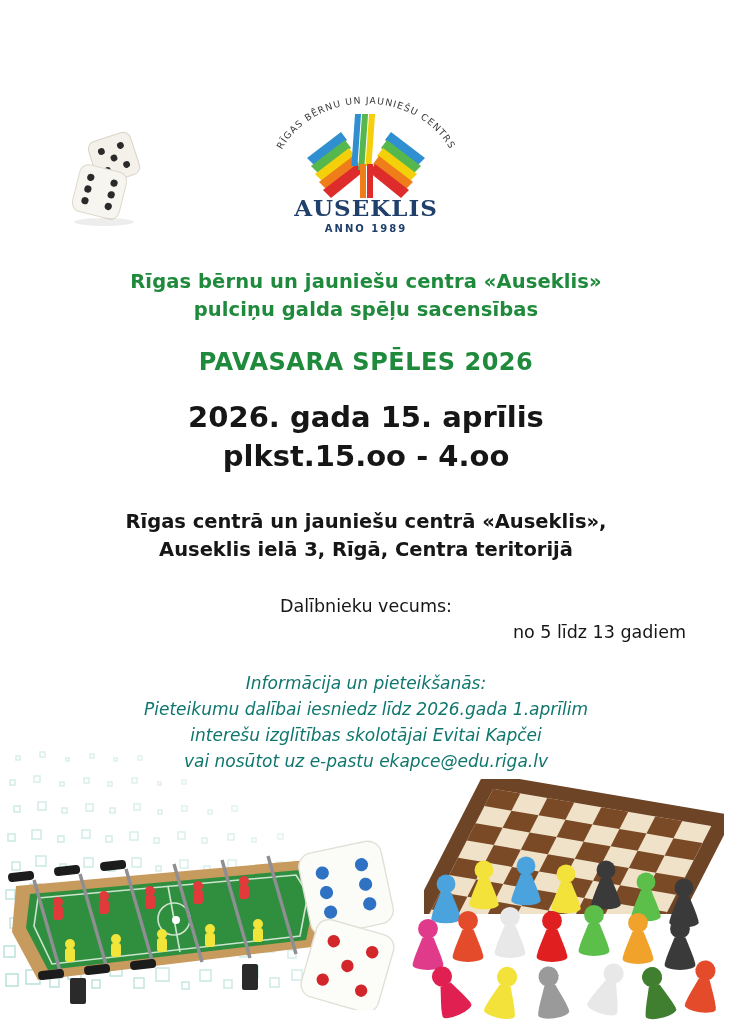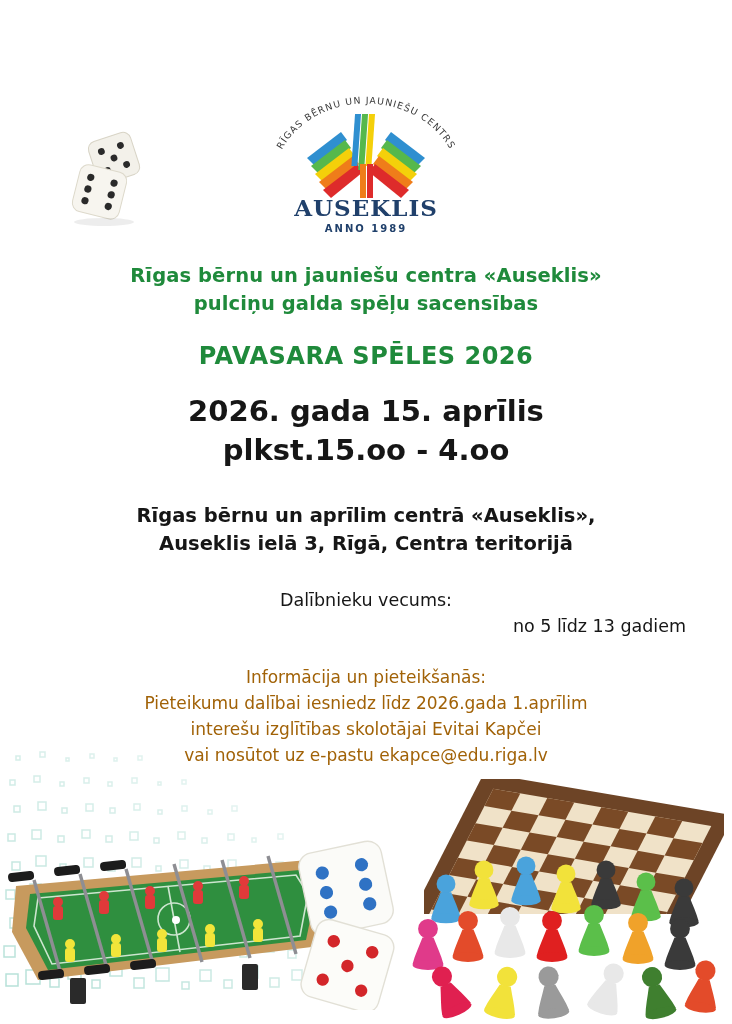--- a/index.html
+++ b/index.html
@@ -47,21 +47,21 @@
     position: relative;
     width: 210px;
     height: 158px;
   }
 
   
   .content {
     position: absolute;
     left: 0;
     right: 0;
-    top: 262px;
+    top: 268px;
     text-align: center;
     padding: 0 46px;
   }
 
   .subtitle {
     color: #1f8a3b;
     font-size: 19.5px;
     font-weight: bold;
     line-height: 1.42;
     letter-spacing: 0.1px;
@@ -95,22 +95,23 @@
 
   .agebox {
     color: #161616;
     font-size: 17.5px;
     line-height: 1.5;
     margin-top: 28px;
   }
   .agebox .age-value { font-weight: normal; text-align: right; }
 
   .info {
-    color: #a16207;
+    color: #0f766e;
     font-size: 17px;
+    font-style: italic;
     line-height: 1.52;
     margin-top: 26px;
   }
   .info .info-head { display: block; }
 
   
   .photo-layer {
     position: absolute;
     left: 0; right: 0; bottom: 0;
     height: 270px;
@@ -378,21 +379,21 @@
   </div>
 
   <h1 class="maintitle">PAVASARA SPĒLES 2026</h1>
 
   <div class="datetime">
     <div>2026. gada 15. aprīlis</div>
     <div class="line2">plkst.15.oo - 4.oo</div>
   </div>
 
   <div class="venue">
-    <div>Rīgas bērnu un aprīlim centrā «Auseklis»,</div>
+    <div>Rīgas centrā un jauniešu centrā «Auseklis»,</div>
     <div>Auseklis ielā 3, Rīgā, Centra teritorijā</div>
   </div>
 
   <div class="agebox">
     <div>Dalībnieku vecums:</div>
     <div class="age-value">no 5 līdz 13 gadiem</div>
   </div>
 
   <div class="info">
     <span class="info-head">Informācija un pieteikšanās:</span>

